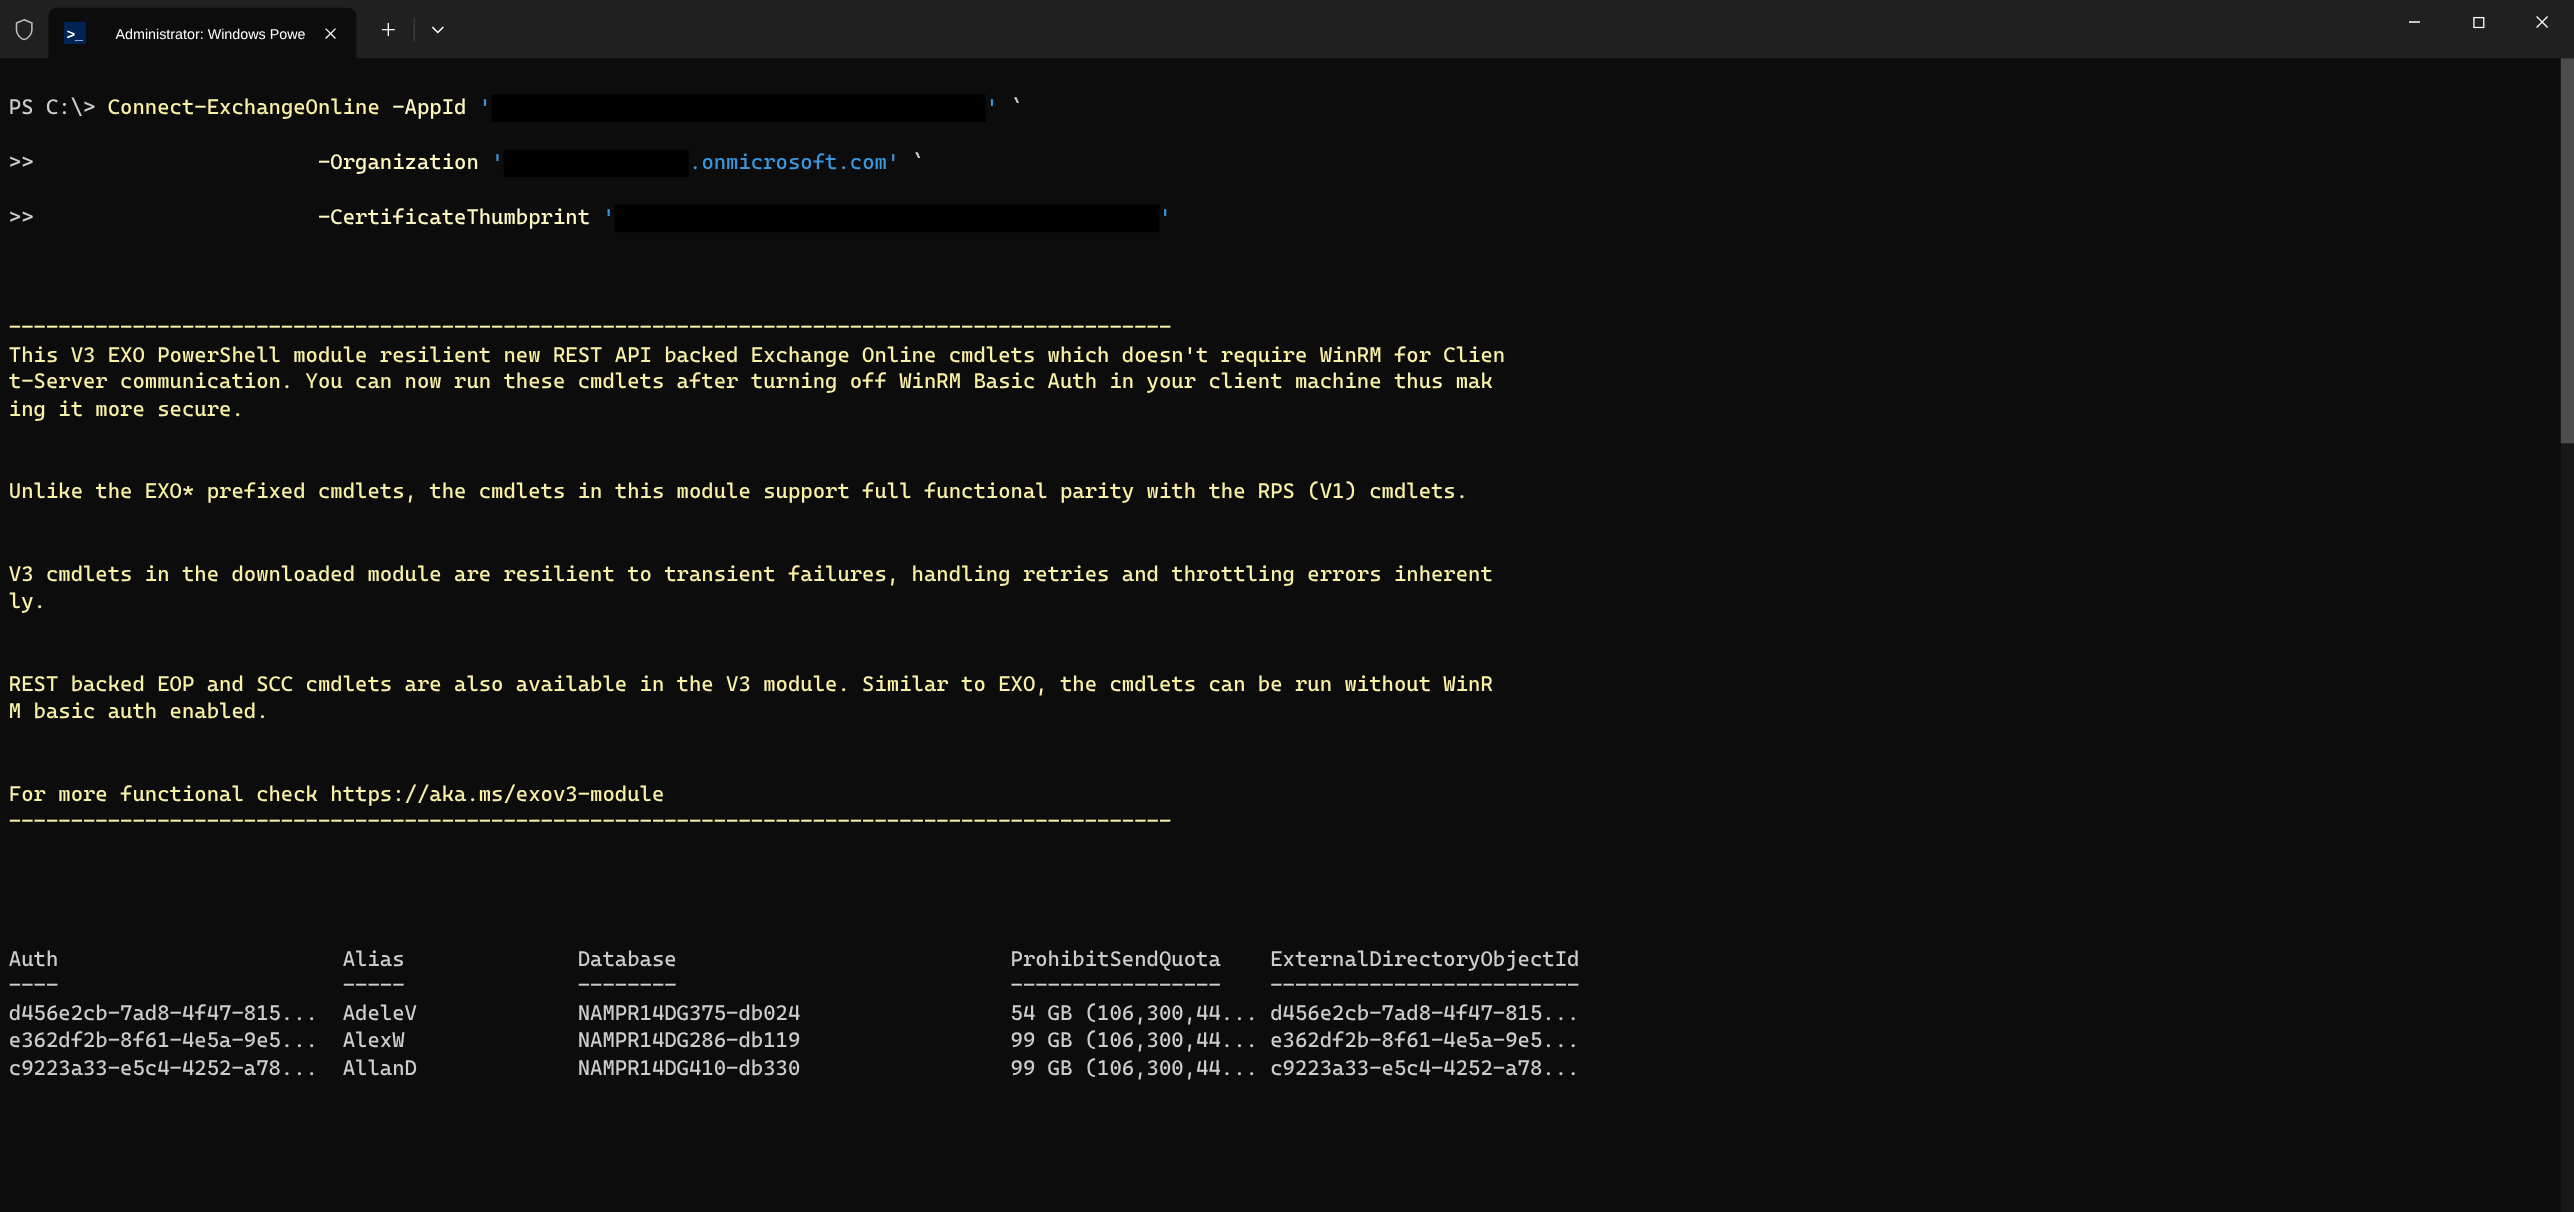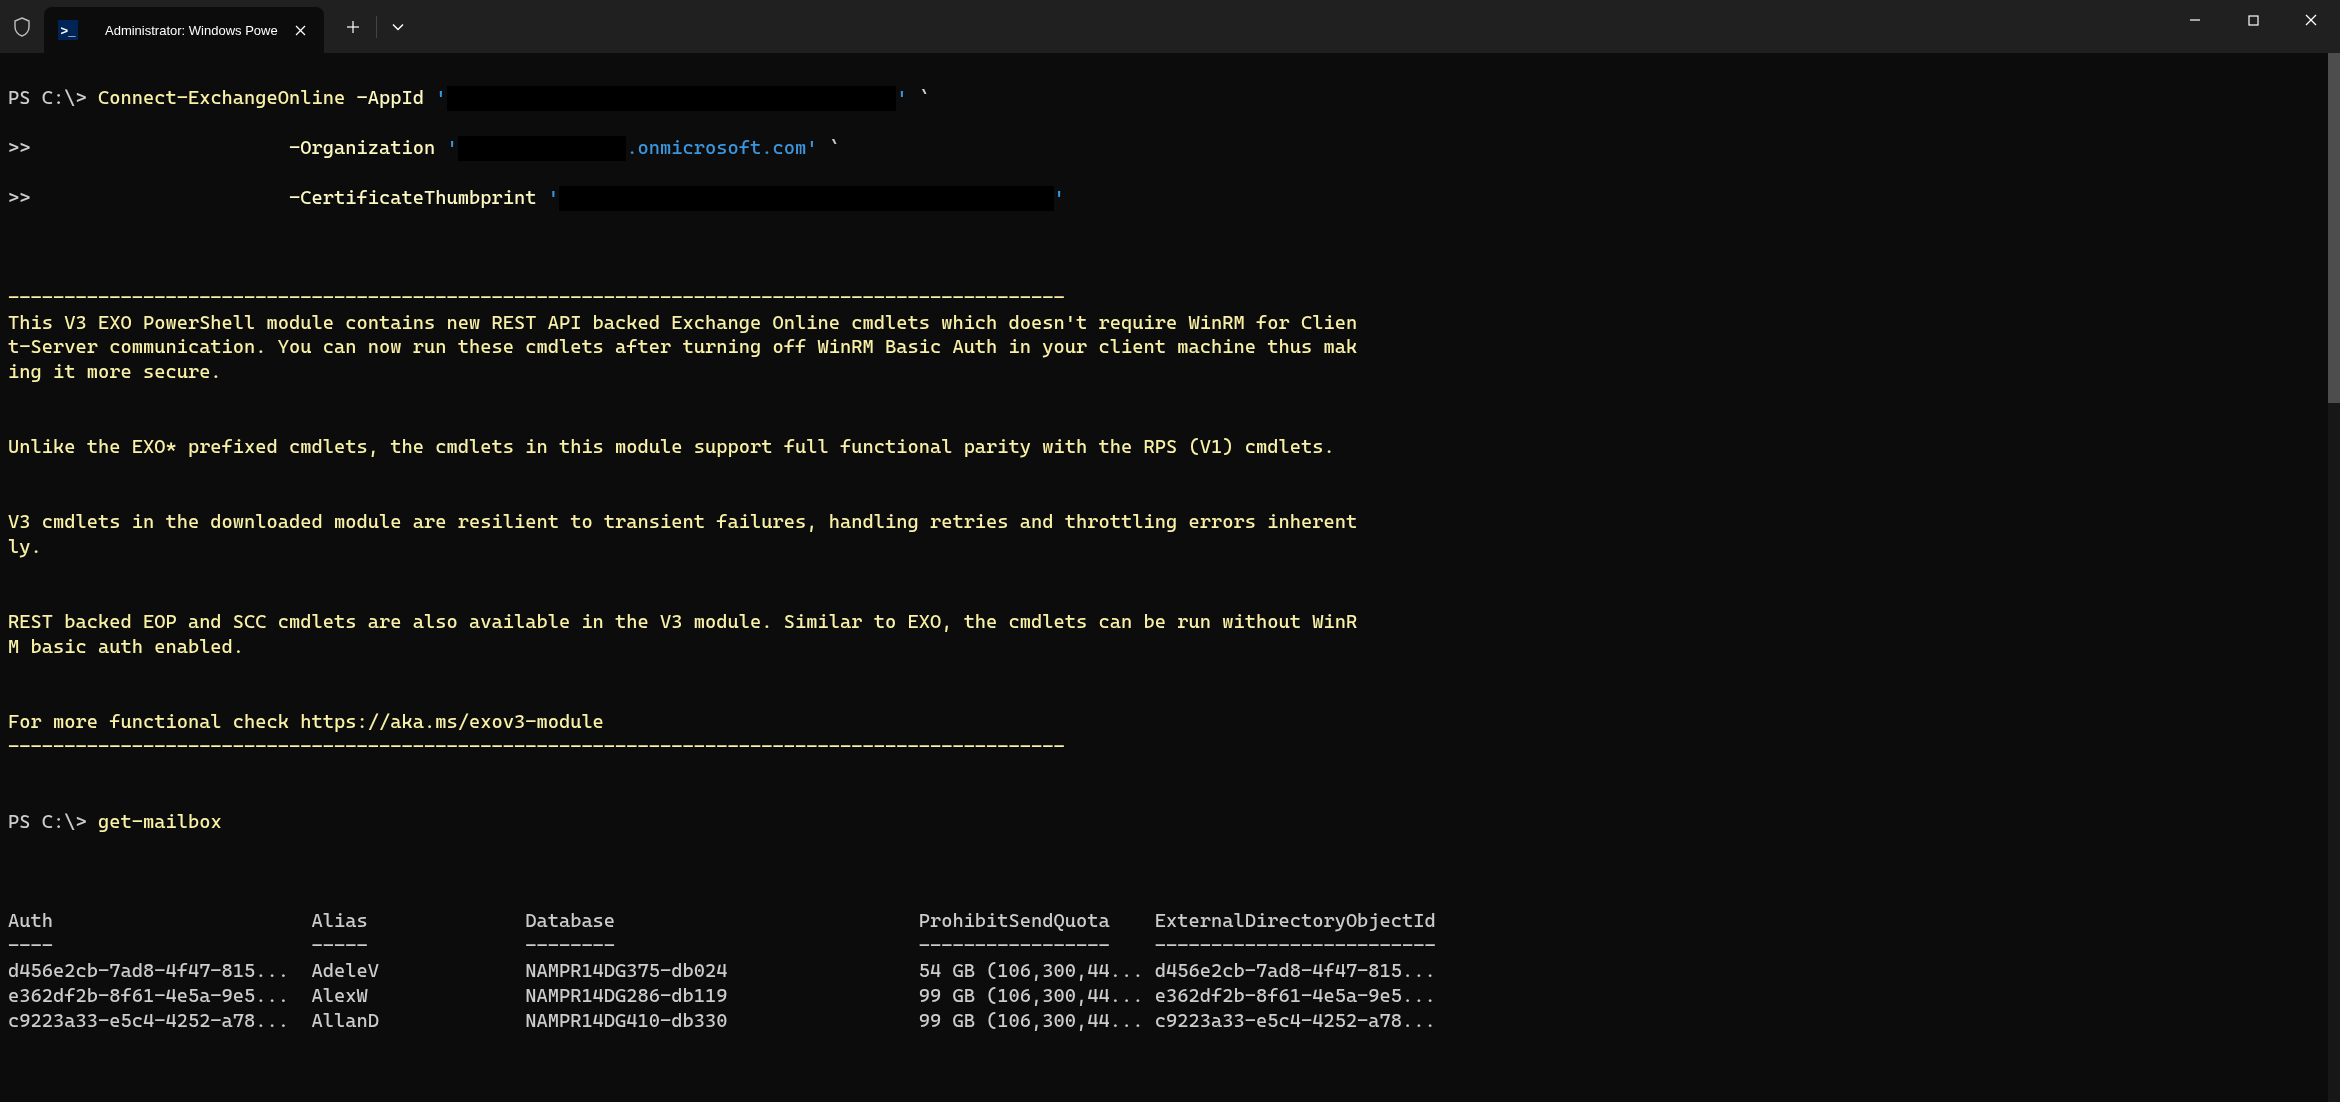--- a/index.html
+++ b/index.html
@@ -203,36 +203,35 @@
     </div>
   </div>
 </div>
 
 <div class="terminal">
 <pre><span class="row"><span class="ps-prompt">PS C:\&gt; </span><span class="cmd-yellow">Connect-ExchangeOnline</span><span class="cmd-gray"> -AppId </span><span class="cmd-cyan">'</span><span class="redacted-dark">xxxxxxxxxxxxxxxxxxxxxxxxxxxxxxxxxxxxxxxx</span><span class="cmd-cyan">'</span><span class="ps-prompt"> `</span></span>
 <span class="row"><span class="ps-prompt">&gt;&gt;                       </span><span class="cmd-gray">-Organization </span><span class="cmd-cyan">'</span><span class="redacted-dark">xxxxxxxxxxxxxxx</span><span class="cmd-cyan">.onmicrosoft.com'</span><span class="ps-prompt"> `</span></span>
 <span class="row"><span class="ps-prompt">&gt;&gt;                       </span><span class="cmd-gray">-CertificateThumbprint </span><span class="cmd-cyan">'</span><span class="redacted-dark">xxxxxxxxxxxxxxxxxxxxxxxxxxxxxxxxxxxxxxxxxxxx</span><span class="cmd-cyan">'</span></span>
 <span class="row"> </span>
 <span class="module-text">----------------------------------------------------------------------------------------------</span>
-<span class="module-text">This V3 EXO PowerShell module contains new REST API backed Exchange Online cmdlets which doesn't require WinRM for Clien
+<span class="module-text">This V3 EXO PowerShell module resilient new REST API backed Exchange Online cmdlets which doesn't require WinRM for Clien
 t-Server communication. You can now run these cmdlets after turning off WinRM Basic Auth in your client machine thus mak
 ing it more secure.</span>
 <span class="row module-text"> </span>
 <span class="module-text">Unlike the EXO* prefixed cmdlets, the cmdlets in this module support full functional parity with the RPS (V1) cmdlets.</span>
 <span class="row module-text"> </span>
 <span class="module-text">V3 cmdlets in the downloaded module are resilient to transient failures, handling retries and throttling errors inherent
 ly.</span>
 <span class="row module-text"> </span>
 <span class="module-text">REST backed EOP and SCC cmdlets are also available in the V3 module. Similar to EXO, the cmdlets can be run without WinR
 M basic auth enabled.</span>
 <span class="row module-text"> </span>
 <span class="module-text">For more functional check https://aka.ms/exov3-module</span>
 <span class="module-text">----------------------------------------------------------------------------------------------</span>
 <span class="row"> </span>
-<span class="row"><span class="ps-prompt">PS C:\&gt; </span><span class="cmd-yellow">get-mailbox</span></span>
 <span class="row"> </span>
 <span class="ps-prompt">Auth                       Alias              Database                           ProhibitSendQuota    ExternalDirectoryObjectId</span>
 <span class="ps-prompt">----                       -----              --------                           -----------------    -------------------------</span>
 <span class="ps-prompt">d456e2cb-7ad8-4f47-815...  AdeleV             NAMPR14DG375-db024                 54 GB (106,300,44... d456e2cb-7ad8-4f47-815...</span>
 <span class="ps-prompt">e362df2b-8f61-4e5a-9e5...  AlexW              NAMPR14DG286-db119                 99 GB (106,300,44... e362df2b-8f61-4e5a-9e5...</span>
 <span class="ps-prompt">c9223a33-e5c4-4252-a78...  AllanD             NAMPR14DG410-db330                 99 GB (106,300,44... c9223a33-e5c4-4252-a78...</span></pre>
 </div>
 
 <div class="scrollbar">
   <div class="scrollbar-thumb"></div>

